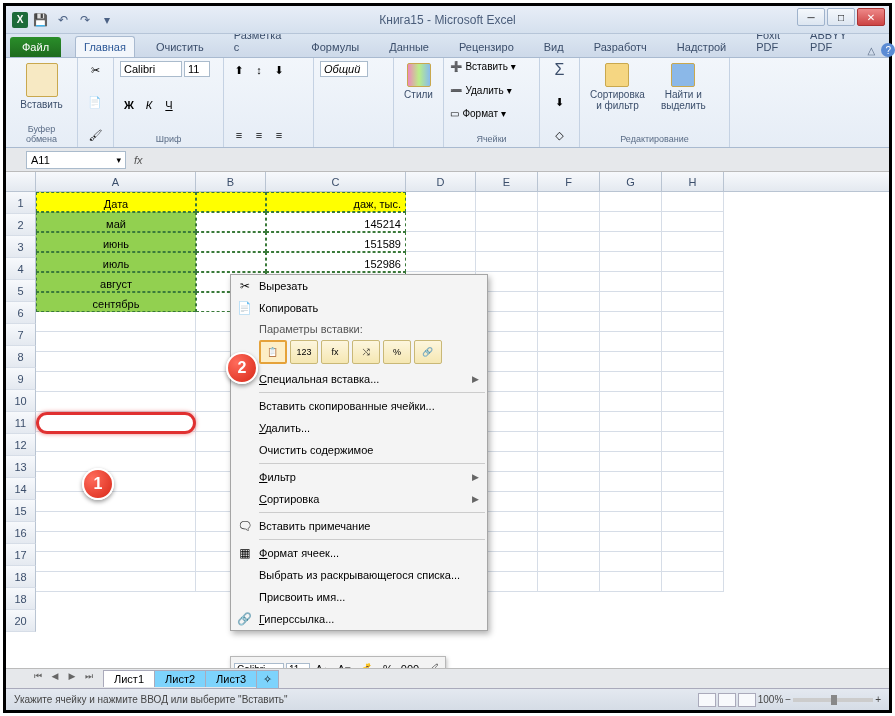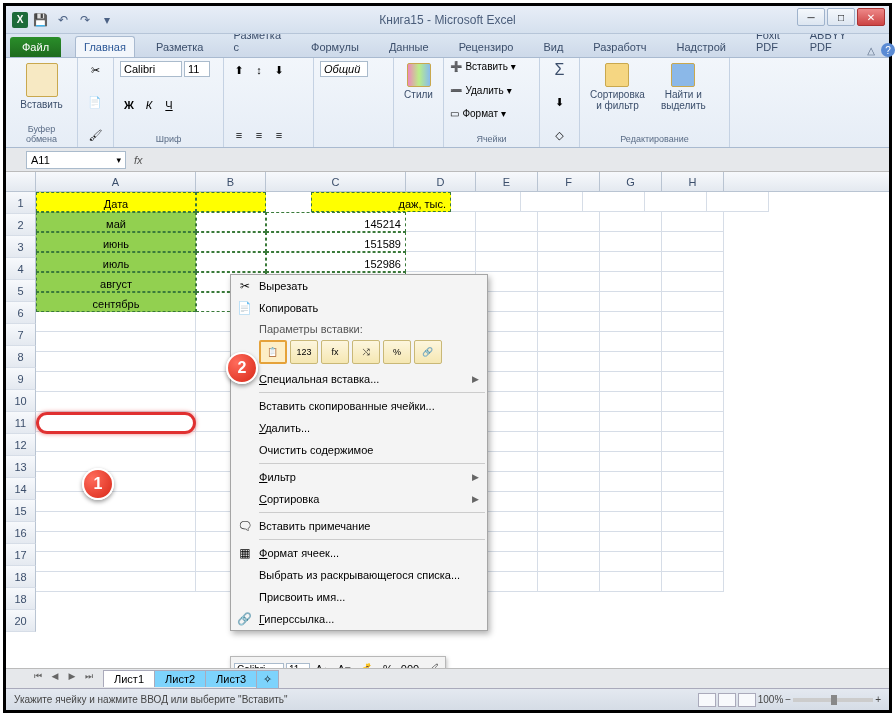--- a/index.html
+++ b/index.html
@@ -116,21 +116,21 @@
     <div class="win-controls">
       <div class="win-btn">─</div>
       <div class="win-btn">□</div>
       <div class="win-btn close">✕</div>
     </div>
   </div>
 
   <div class="ribbon-tabs">
     <div class="file-tab">Файл</div>
     <div class="tab active">Главная</div>
-    <div class="tab">Разметка</div>
+    <div class="tab">Очистить</div>
     <div class="tab">Разметка с</div>
     <div class="tab">Формулы</div>
     <div class="tab">Данные</div>
     <div class="tab">Рецензиро</div>
     <div class="tab">Вид</div>
     <div class="tab">Разработч</div>
     <div class="tab">Надстрой</div>
     <div class="tab">Foxit PDF</div>
     <div class="tab">ABBYY PDF</div>
     <div class="tab-right">
@@ -262,21 +262,21 @@
           <div class="row-header">16</div>
           <div class="row-header">17</div>
           <div class="row-header">18</div>
           <div class="row-header">18</div>
           <div class="row-header">20</div>
         </div>
       <div class="cells" id="cells-container">
           <div class="row">
             <div class="cell col-A hdr-yellow marching">Дата</div>
             <div class="cell col-B hdr-yellow marching"></div>
-            <div class="cell col-C hdr-yellow marching" style="text-align: right; margin-left: 45px;">даж, тыс.</div>
+            <div class="cell col-C hdr-yellow marching" style="text-align: right;">даж, тыс.</div>
             <div class="cell col-D"></div>
             <div class="cell col-std"></div>
             <div class="cell col-std"></div>
             <div class="cell col-std"></div>
             <div class="cell col-std"></div>
           </div>
           <div class="row">
             <div class="cell col-A data-green marching">май</div>
             <div class="cell col-B marching" style="background: rgb(255, 255, 255);"></div>
             <div class="cell col-C data-val marching">145214</div>

